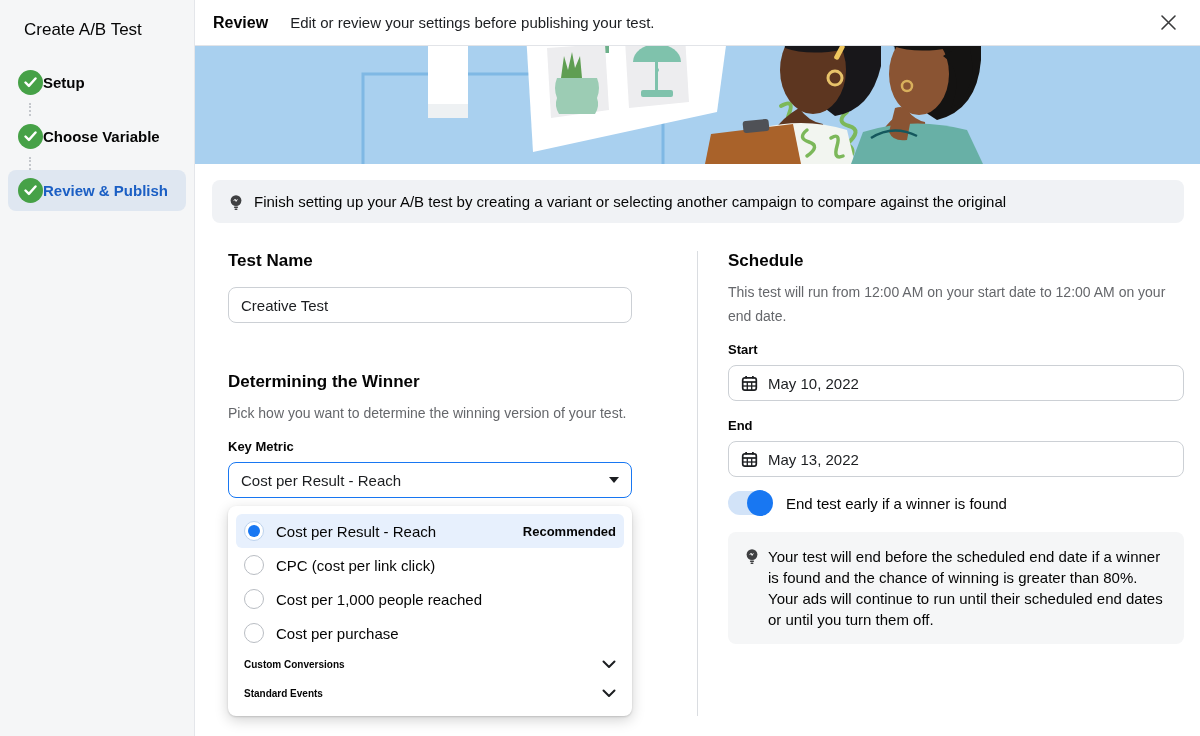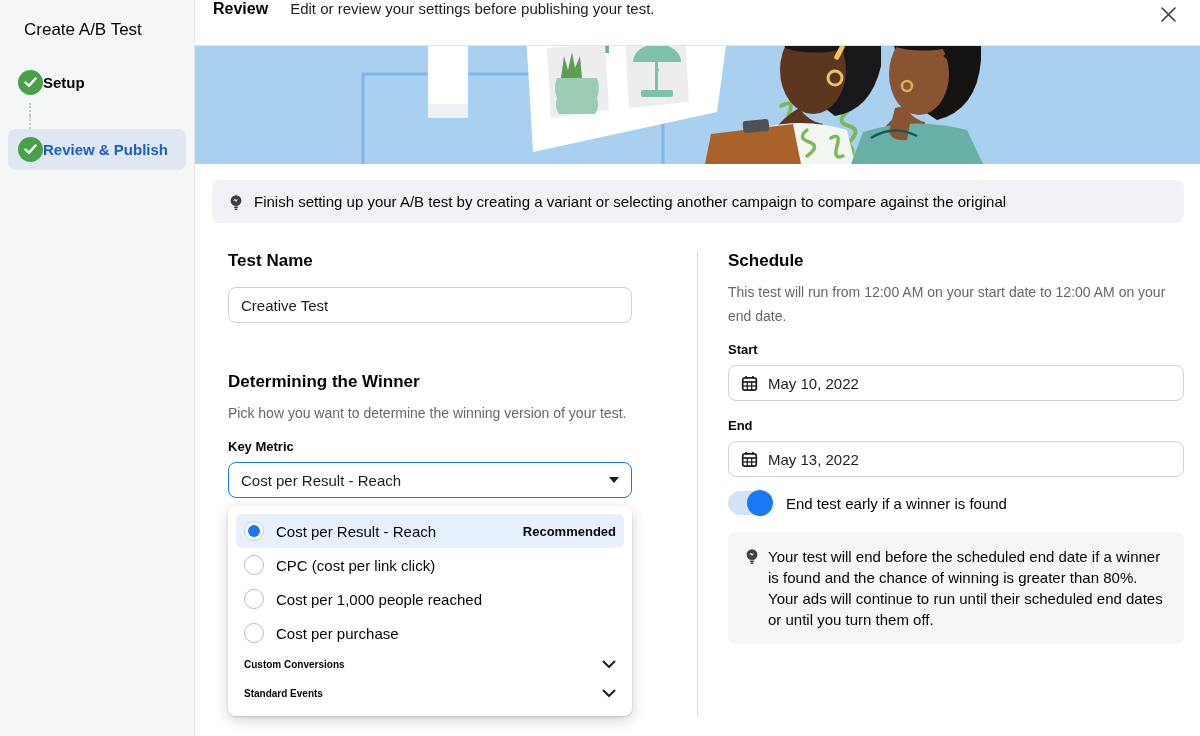--- a/index.html
+++ b/index.html
@@ -24,21 +24,21 @@
     width:25px; height:25px; border-radius:50%; background:#46a147; flex:none;
     display:flex; align-items:center; justify-content:center;
   }
   .step-connector { height:13px; border-left:2px dotted #c4c7cc; margin-left:21px; }
 
   
   .main { flex:1; display:flex; flex-direction:column; min-width:0; }
 
   .topbar {
     height:46px; background:#fff; border-bottom:1px solid #e2e4e8;
-    display:flex; padding:0 18px; flex:none;
+    display:flex; align-items:center; padding:0 18px; flex:none;
   }
   .topbar-title { font-size:16px; font-weight:700; color:#050505; margin-right:22px; }
   .topbar-sub { font-size:15px; color:#1c1e21; }
   .close-btn { margin-left:auto; width:28px; height:28px; display:flex; align-items:center; justify-content:center; cursor:pointer; border-radius:4px; }
 
   .banner { height:118px; flex:none; overflow:hidden; background:#a9d0ef; }
   .banner svg { display:block; width:100%; height:100%; }
 
   .content { flex:1; background:#fff; padding:16px 16px 0 17px; overflow:hidden; }
 
@@ -114,20 +114,28 @@
     <div class="step">
       <span class="check-circle">
         <svg width="13" height="11" viewBox="0 0 13 11">
             <path d="M1.5 5.5l3.4 3.4L11.5 1.5" fill="none" stroke="#fff" stroke-width="2.4" stroke-linecap="round" stroke-linejoin="round"></path>
           </svg>
       </span>
       <span class="step-label">Setup</span>
     </div>
     <div class="step-connector"></div>
 
+    <div class="step">
+      <span class="check-circle">
+        <svg width="13" height="11" viewBox="0 0 13 11">
+            <path d="M1.5 5.5l3.4 3.4L11.5 1.5" fill="none" stroke="#fff" stroke-width="2.4" stroke-linecap="round" stroke-linejoin="round"></path>
+          </svg>
+      </span>
+      <span class="step-label">Choose Variable</span>
+    </div>
     <div class="step-connector"></div>
 
     <div class="step active">
       <span class="check-circle">
         <svg width="13" height="11" viewBox="0 0 13 11">
             <path d="M1.5 5.5l3.4 3.4L11.5 1.5" fill="none" stroke="#fff" stroke-width="2.4" stroke-linecap="round" stroke-linejoin="round"></path>
           </svg>
       </span>
       <span class="step-label">Review &amp; Publish</span>
     </div>

